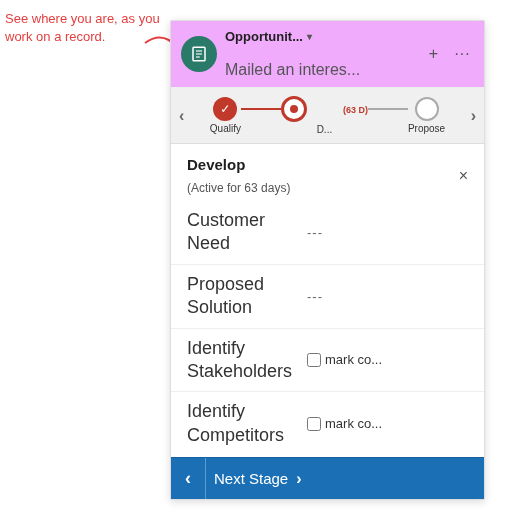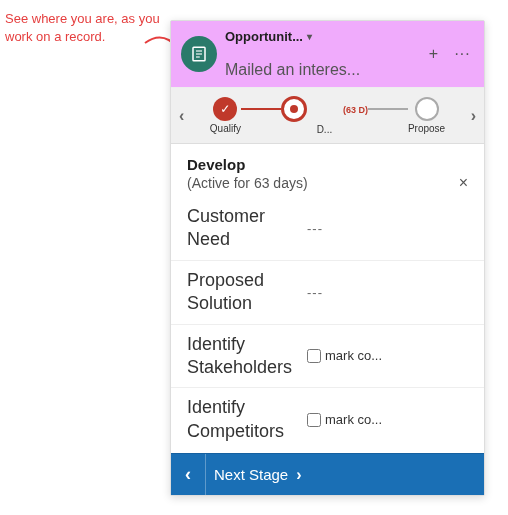--- a/index.html
+++ b/index.html
@@ -181,33 +181,33 @@
       background: #c0392b;
     }
 
     
     .popover {
       background: #fff;
       padding: 0;
     }
     .popover-header {
       display: flex;
-      align-items: flex-end;
+      align-items: center;
       justify-content: space-between;
       padding: 12px 16px 6px 16px;
     }
     .popover-title {
       font-size: 15px;
       font-weight: 600;
       color: #1f1f1f;
     }
     .popover-subtitle {
-      font-size: 14px;
-      color: #555;
-      margin-top: 2px;
+      font-size: 12px;
+      color: #555;
+      margin-top: 8px;
     }
     .close-btn {
       background: none;
       border: none;
       cursor: pointer;
       font-size: 16px;
       color: #555;
       padding: 0;
       line-height: 1;
     }

